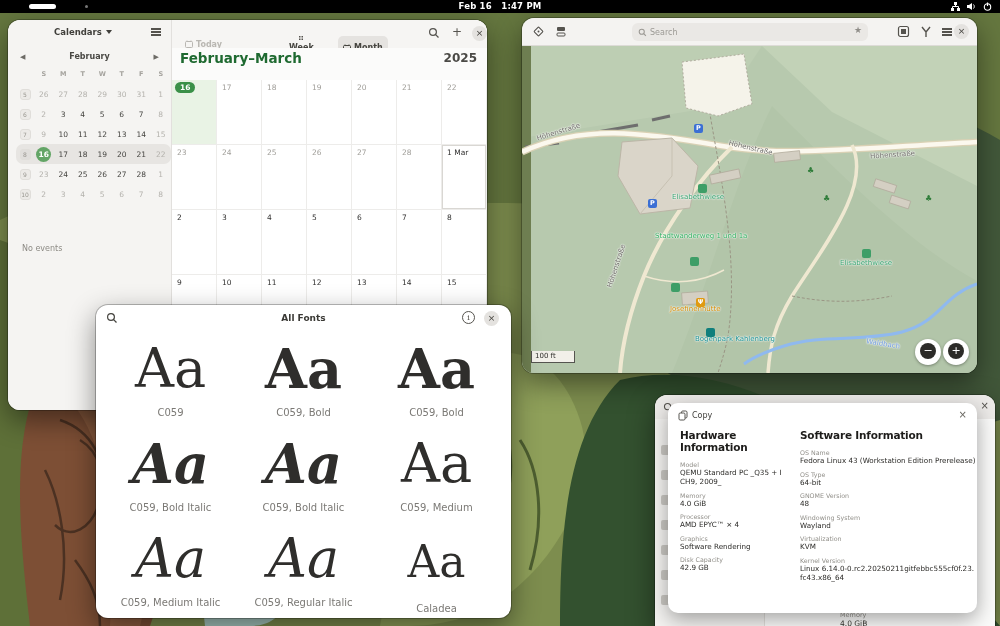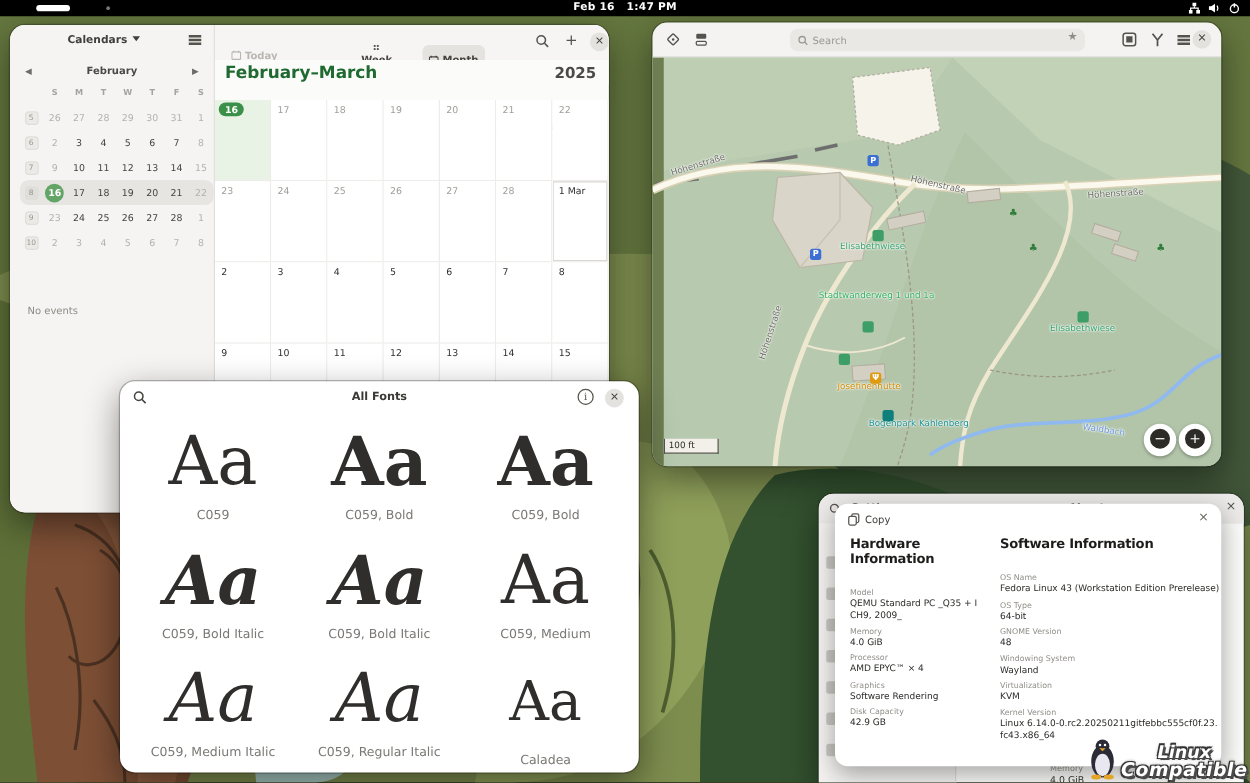--- a/index.html
+++ b/index.html
@@ -110,21 +110,21 @@
   .sic { width:10px; height:10px; border-radius:2px; background:#c9c7c2; }
   #set-main-bottom { position:absolute; left:185px; top:216px; }
   #behind-label { font-size:6.5px; color:#908e88; }
   #behind-value { font-size:7.5px; color:#36352f; }
 
   #sysdialog { position:absolute; left:13px; top:8px; width:309px; height:210px; background:#fff; border-radius:10px; box-shadow:0 6px 20px rgba(0,0,0,.35); }
   #dlg-copy { position:absolute; left:10px; top:7px; display:flex; gap:4px; align-items:center; font-size:8px; color:#403f3b; }
   #dlg-title { position:absolute; width:100%; text-align:center; top:7px; font-size:8.5px; font-weight:bold; color:#3a3935; }
   #dlg-close { position:absolute; right:10px; top:6px; font-size:10px; color:#6a6862; }
   #dlg-cols { position:absolute; left:12px; top:26px; display:flex; gap:14px; }
-  .dlg-col h3 { font-size:10.5px; color:#1d1c1a; margin-bottom:18px; letter-spacing:-.2px; }
+  .dlg-col h3 { font-size:10.5px; color:#1d1c1a; margin-bottom:8px; letter-spacing:-.2px; }
   #hw-col { width:106px; } #sw-col { width:176px; }
   .fld-label { font-size:6.3px; color:#918f89; margin-top:5.5px; }
   .fld-value { font-size:7.2px; color:#2c2b28; line-height:1.25; word-break:break-all; }
 
   
   #watermark { position:absolute; right:2px; bottom:2px; z-index:6; display:flex; align-items:flex-end; gap:2px; }
   #wm-text { text-align:center; font-weight:bold; font-style:italic; color:#fff; line-height:1.0;
     text-shadow:1px 1px 0 #4a4a4a, 2px 2px 0 #4a4a4a, -1px -1px 0 #333, 1px -1px 0 #333, -1px 1px 0 #333, 0 0 3px #222; }
   #wm-line1 { font-size:14px; } #wm-line2 { font-size:15px; letter-spacing:.5px; }
 </style>
@@ -621,30 +621,14 @@
               <div class="fld-label">Virtualization</div>
               <div class="fld-value">KVM</div>
               <div class="fld-label">Kernel Version</div>
               <div class="fld-value">Linux 6.14.0-0.rc2.20250211gitfebbc555cf0f.23.fc43.x86_64</div>
             </div>
         </div>
       </div>
     </div>
   </div>
 
-  <div id="watermark">
-    <svg width="26" height="34" viewBox="0 0 26 34">
-      <ellipse cx="13" cy="19" rx="9" ry="13" fill="#2b2b38"></ellipse>
-      <ellipse cx="13" cy="22" rx="6" ry="9" fill="#e9e7ef"></ellipse>
-      <circle cx="13" cy="7" r="5.5" fill="#2b2b38"></circle>
-      <circle cx="11" cy="6" r="1" fill="#fff"></circle>
-        <circle cx="15" cy="6" r="1" fill="#fff"></circle>
-      <polygon points="10.5,8.5 15.5,8.5 13,11" fill="#e3a427"></polygon>
-      <ellipse cx="8" cy="31.5" rx="4" ry="2" fill="#e3a427"></ellipse>
-      <ellipse cx="18" cy="31.5" rx="4" ry="2" fill="#e3a427"></ellipse>
-    </svg>
-    <div id="wm-text">
-      <div id="wm-line1">Linux</div>
-      <div id="wm-line2">Compatible</div>
-    </div>
-  </div>
 
 </div>
 
 </body></html>

